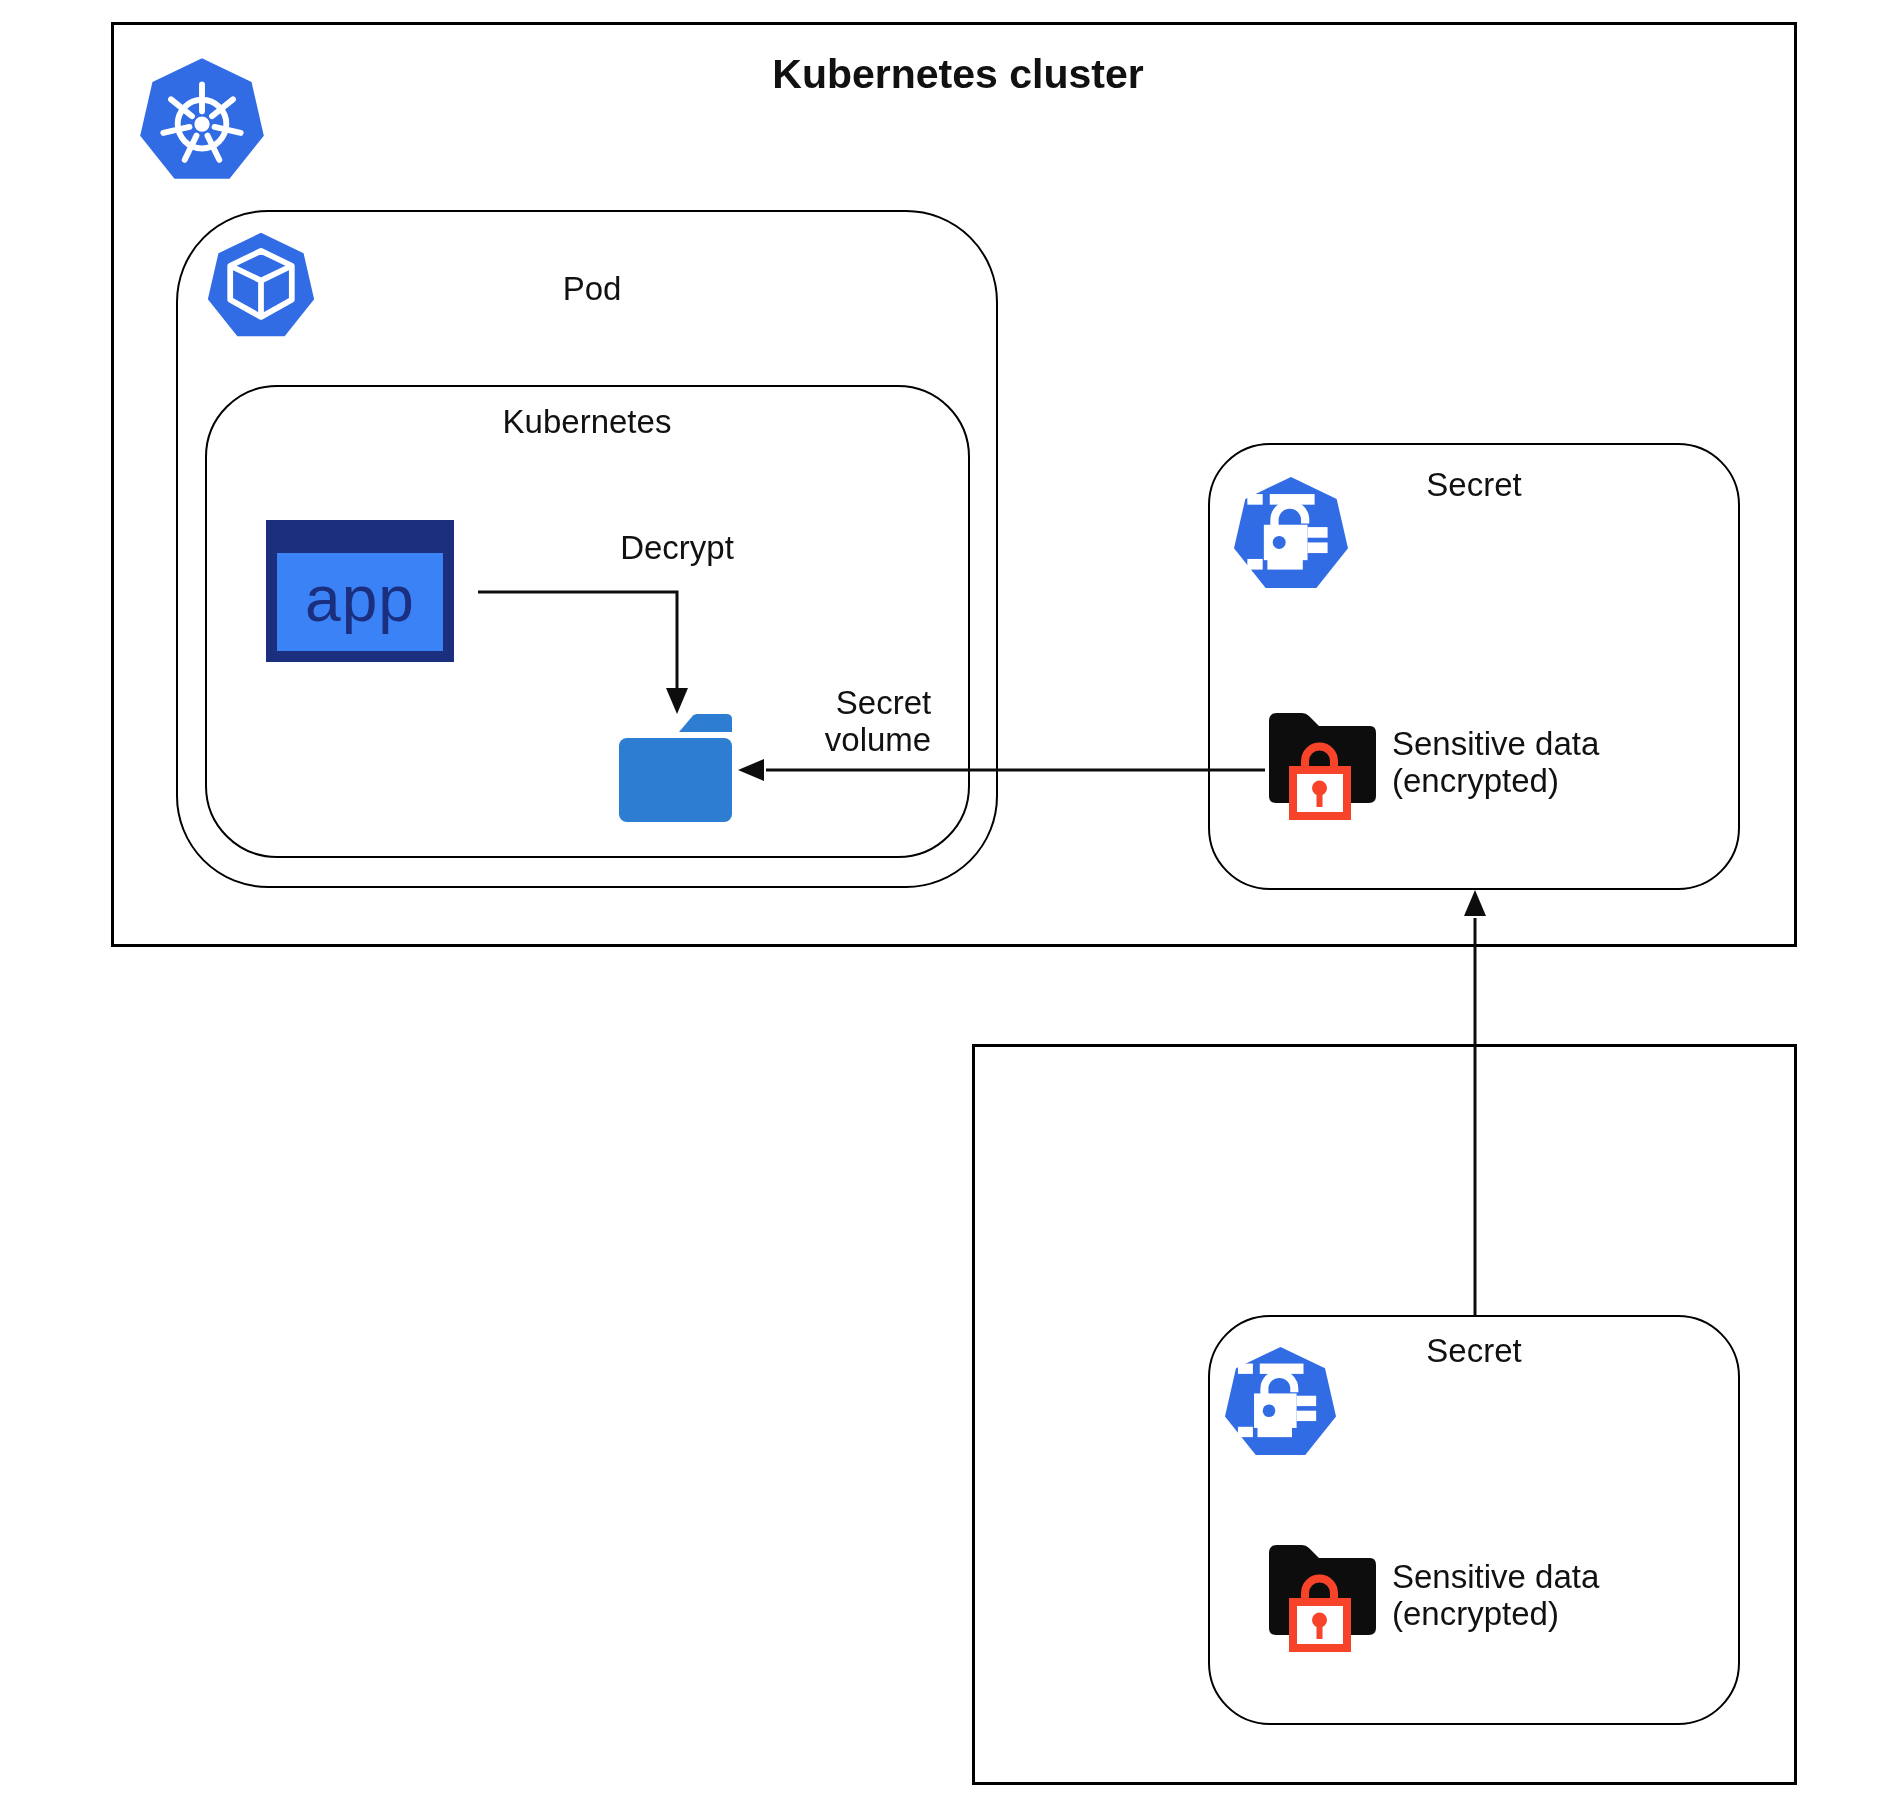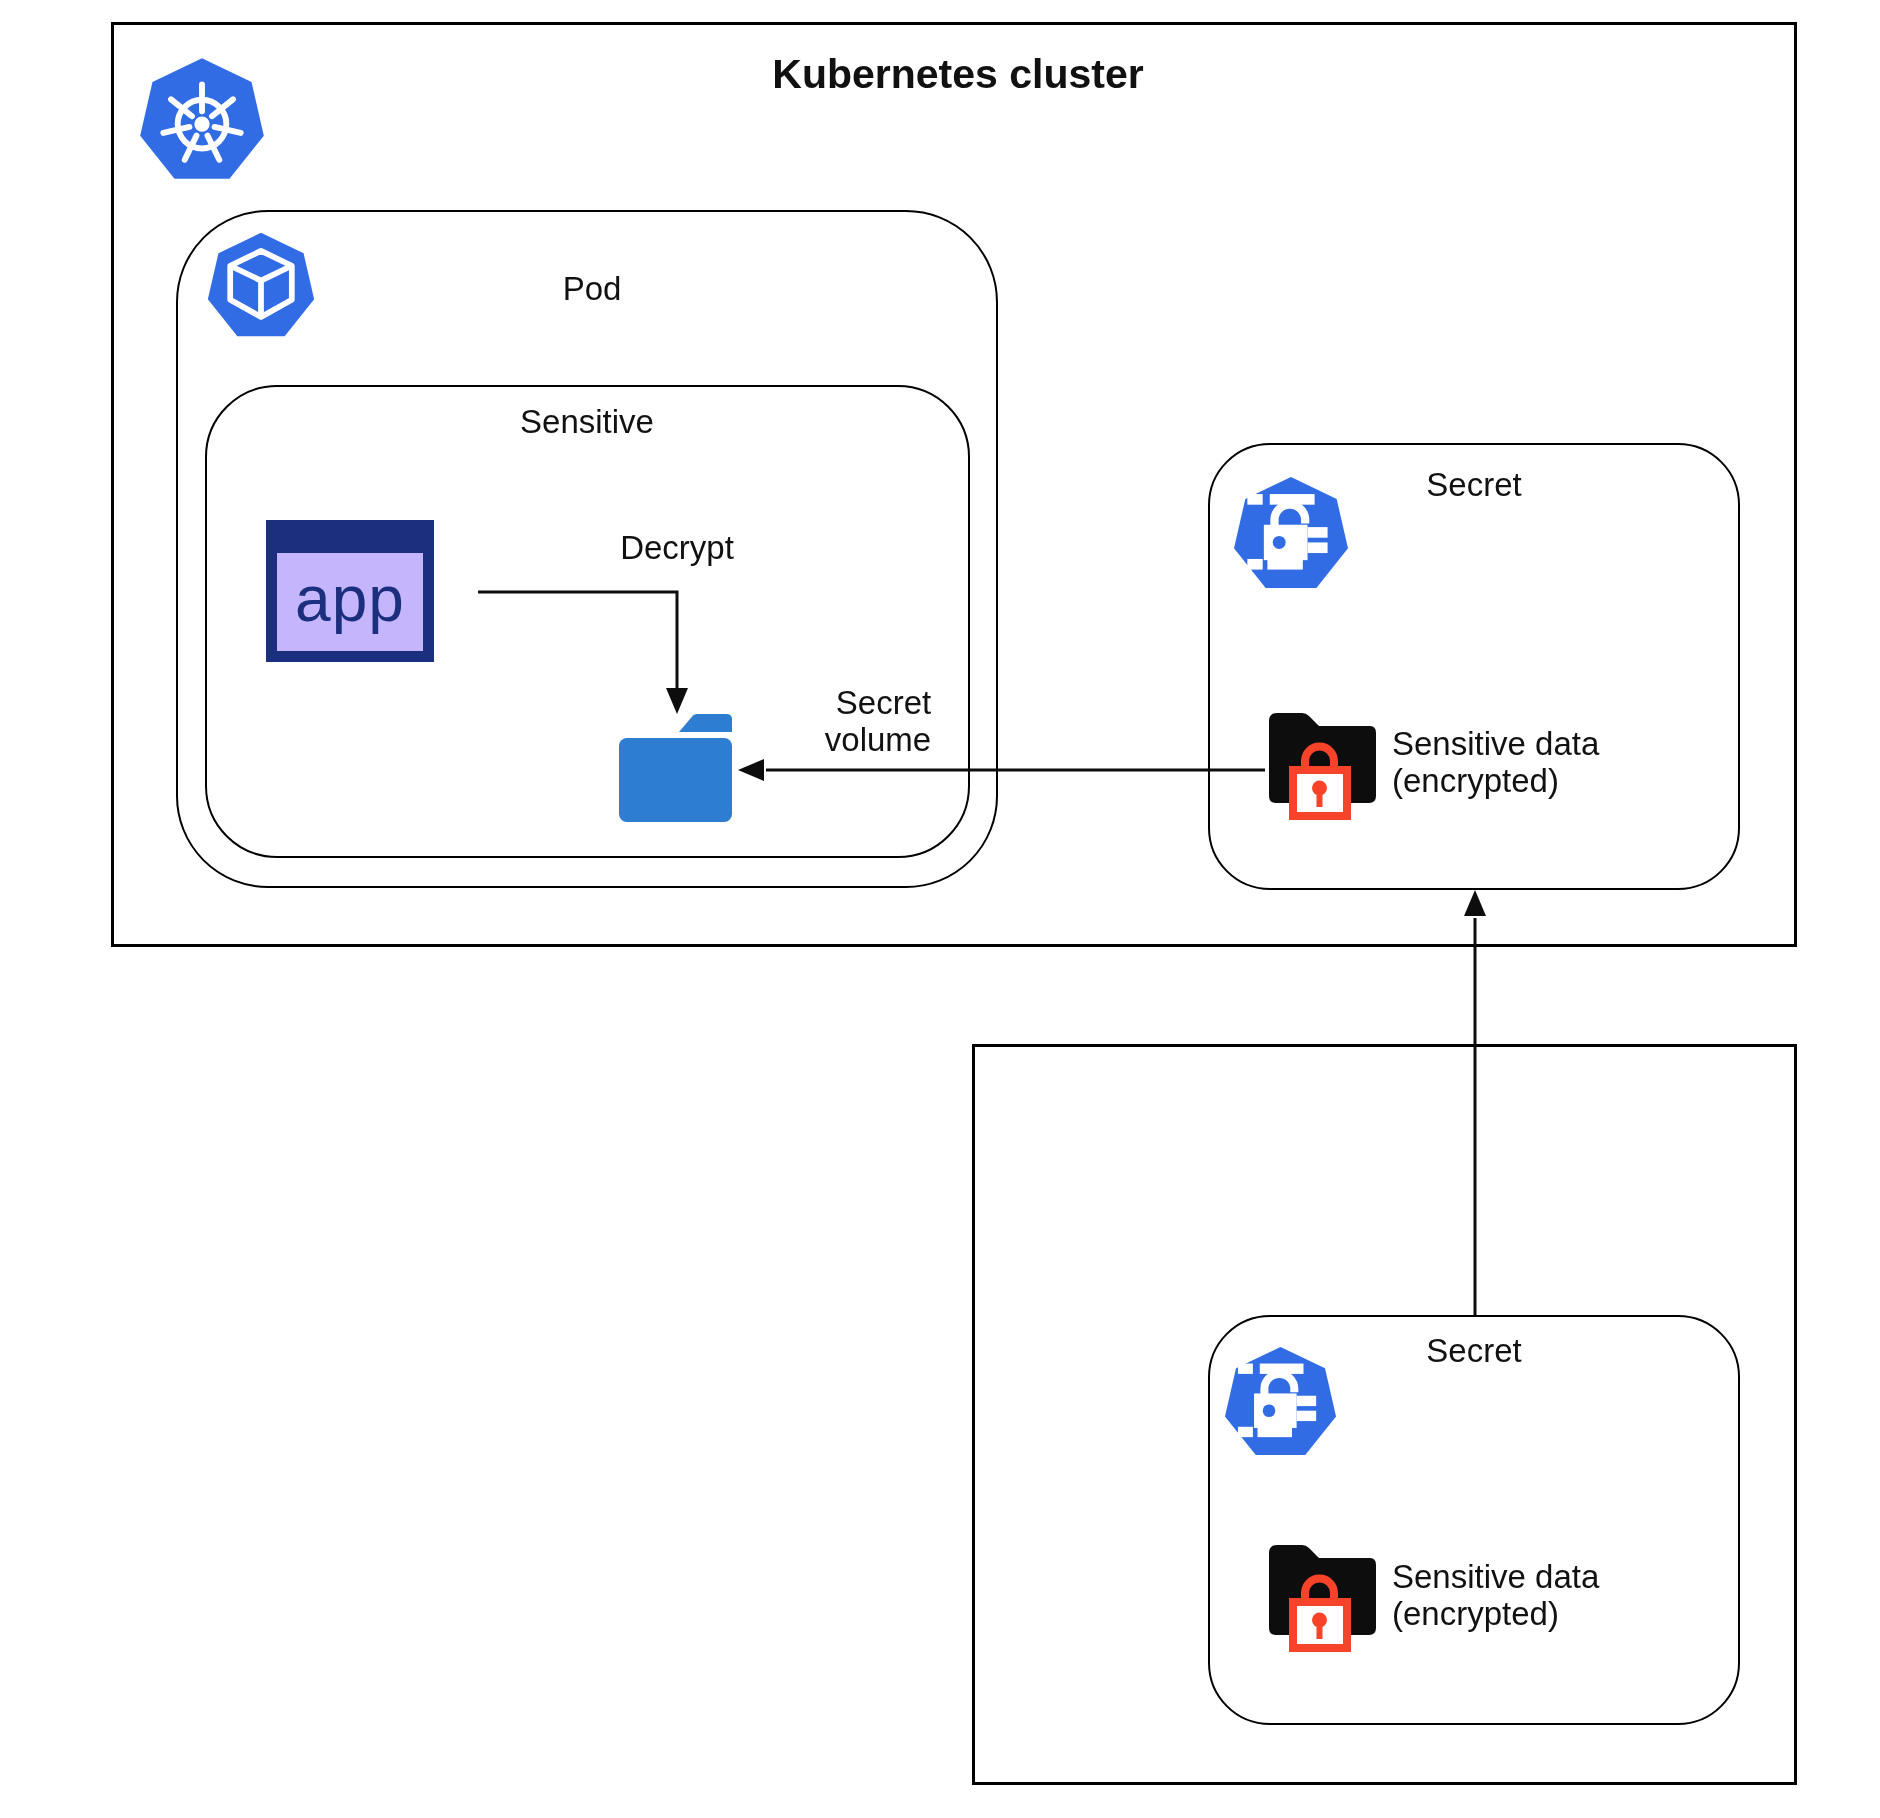--- a/index.html
+++ b/index.html
@@ -31,22 +31,22 @@
   .icon{position:absolute;}
   .k8s-logo{left:138px;top:53px;width:128px;height:132px;}
   .pod-icon{left:205px;top:230px;width:112px;height:110px;}
   .secret-icon-k8s{left:1232px;top:474px;width:118px;height:118px;}
   .secret-icon-git{left:1223px;top:1344px;width:115px;height:115px;}
   .folder-icon{left:618px;top:712px;width:115px;height:111px;}
   .enc-folder-k8s{left:1266px;top:708px;width:115px;height:120px;}
   .enc-folder-git{left:1266px;top:1540px;width:115px;height:120px;}
 
   .app-box{
-    position:absolute;left:266px;top:520px;width:168px;height:142px;
-    box-sizing:border-box;border:11px solid var(--app-navy,#1B2F7E);background:#c4b5fd;
+    position:absolute;left:266px;top:520px;width:188px;height:142px;
+    box-sizing:border-box;border:11px solid var(--app-navy,#1B2F7E);background:#3b82f6;
   }
   .app-titlebar{height:22px;background:var(--app-navy,#1B2F7E);}
   .app-label{
     text-align:center;font-size:64px;line-height:92px;
     color:var(--app-navy,#1B2F7E);letter-spacing:1px;
   }
   .git-logo{
     position:absolute;left:995px;top:1048px;
     font-family:"DejaVu Serif",serif;font-weight:bold;font-size:150px;line-height:1;
     letter-spacing:-7px;color:#0d0d0d;
@@ -80,21 +80,21 @@
   <div class="lbl center pod-label">Pod</div>
   <svg class="icon pod-icon" viewBox="0 0 100 100">
     <polygon points="50,2.5 88.7,21.1 98.3,63 71.5,96.6 28.5,96.6 1.7,63 11.3,21.1" style="fill:var(--k8s-blue,#326CE5)"></polygon>
     <g stroke="#fff" stroke-width="5.2" stroke-linejoin="round" fill="none">
       <path d="M50,19 L78,32.5 L78,63.5 L50,79 L22,63.5 L22,32.5 Z"></path>
       <path d="M22,32.5 L50,46 L78,32.5 M50,46 L50,79"></path>
     </g>
   </svg>
 
   <div class="box rounded container-box"></div>
-  <div class="lbl center container-label">Sensitive</div>
+  <div class="lbl center container-label">Kubernetes</div>
 
   <div class="app-box">
     <div class="app-titlebar"></div>
     <div class="app-label">app</div>
   </div>
 
   <div class="lbl center decrypt-label">Decrypt</div>
   <div class="lbl center secret-volume-label"><span>Secret</span><br><span>volume</span></div>
 
   <svg class="icon folder-icon" viewBox="0 0 115 111">

